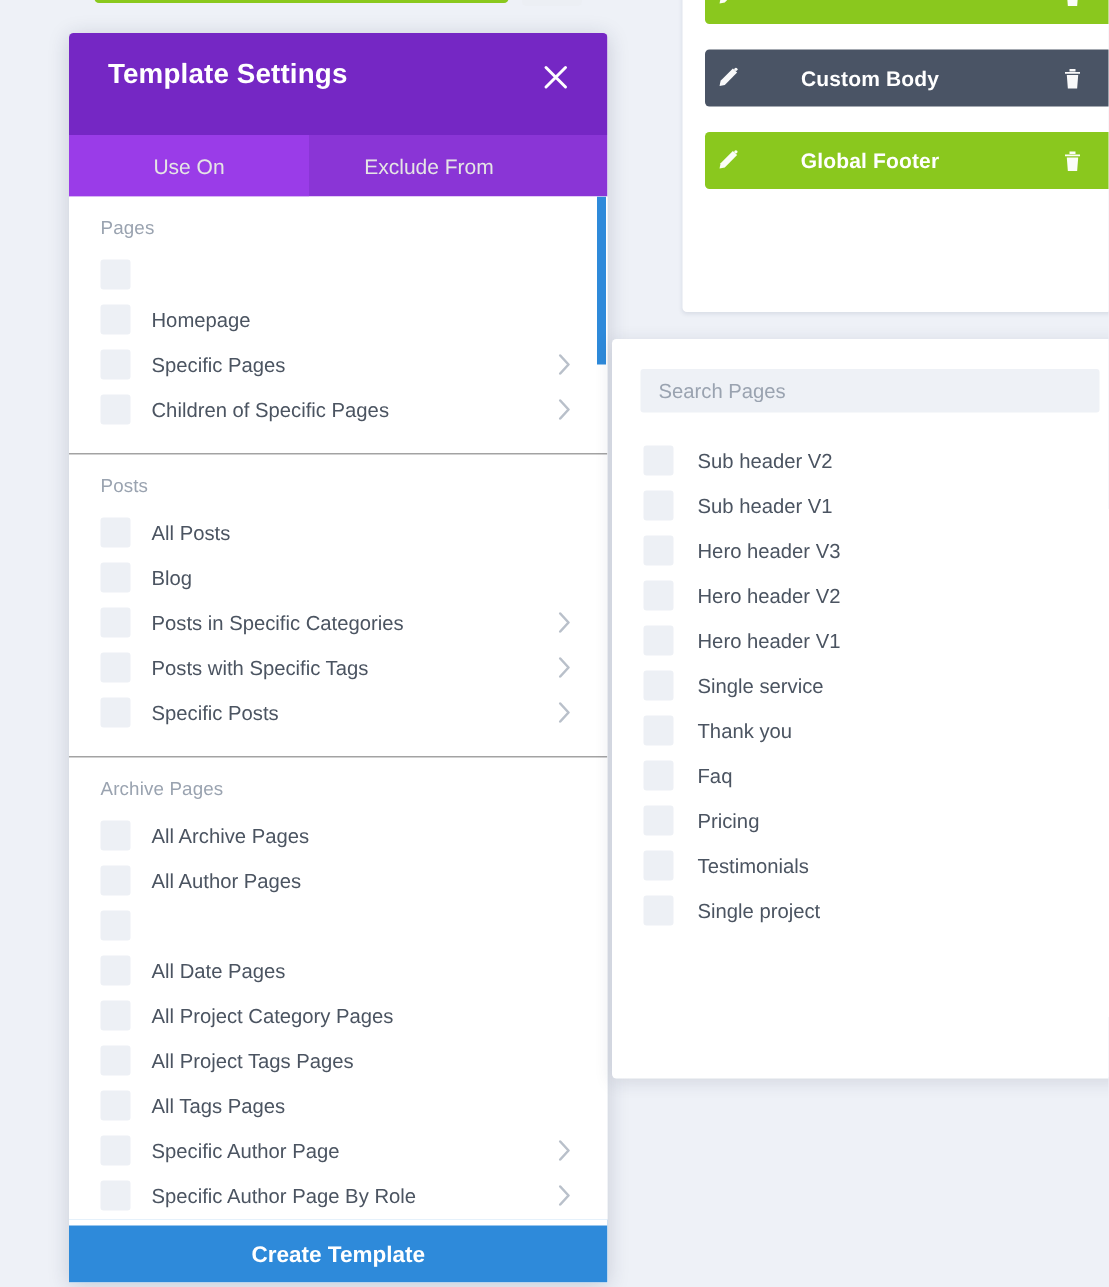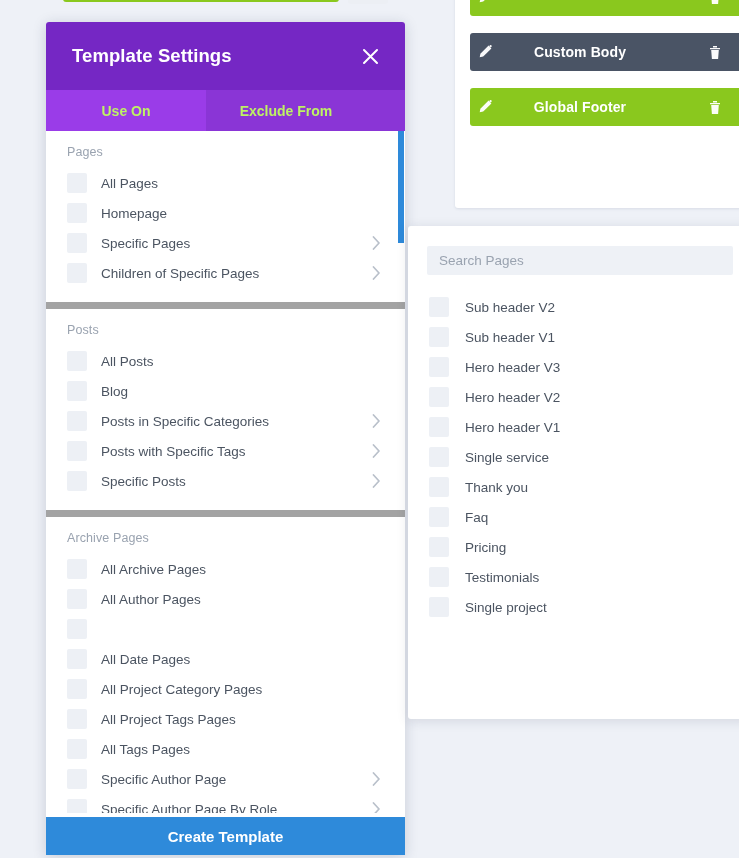--- a/index.html
+++ b/index.html
@@ -82,25 +82,25 @@
     width: 359px; height: 833px;
     background: #ffffff;
     border-radius: 3px 3px 0 0;
     box-shadow: 0 2px 14px rgba(30,40,70,.18);
     display: flex;
     flex-direction: column;
     overflow: hidden;
   }
 
   .modal-header {
-    height: 68px;
+    height: 52px;
     background: #7527c4;
     display: flex;
-    align-items: center;
-    padding: 0 22px 0 26px;
+    align-items: flex-start;
+    padding: 16px 22px 0 26px;
     flex: 0 0 auto;
   }
   .modal-title {
     flex: 1;
     color: #ffffff;
     font-size: 18.5px;
     font-weight: bold;
     letter-spacing: .1px;
   }
   .close-btn {
@@ -113,38 +113,38 @@
   .tabs {
     height: 41px;
     background: #8a35d6;
     display: flex;
     flex: 0 0 auto;
   }
   .tab {
     display: flex;
     align-items: center;
     justify-content: center;
-    color: #bef264;
+    color: #e5e5e5;
     font-size: 14px;
-    font-weight: bold;
+    font-weight: normal;
     padding: 0 28px;
     cursor: pointer;
     min-width: 104px;
   }
   .tab.active { background: #9a3ce8; }
 
   .modal-body {
     flex: 1 1 auto;
     overflow: hidden;
     position: relative;
     background: #fff;
   }
 
   .section { padding: 14px 0 14px 0; }
-  .section + .section { border-top: 7px solid #a3a3a3; }
+  .section + .section { border-top: 1px solid #a3a3a3; }
 
   .section-label {
     color: #9aa3b0;
     font-size: 12.5px;
     padding: 0 0 9px 21px;
     letter-spacing: .1px;
   }
 
   .opt-row {
     display: flex;
@@ -322,21 +322,20 @@
     <div class="tab active">Use On</div>
     <div class="tab">Exclude From</div>
   </div>
 
   <div class="modal-body">
     <div id="sections-host">
         <div class="section">
           <div class="section-label">Pages</div>
           <div class="opt-row">
             <span class="cbox"></span>
-            <span class="opt-label">All Pages</span>
           </div>
           <div class="opt-row">
             <span class="cbox"></span>
             <span class="opt-label">Homepage</span>
           </div>
           <div class="opt-row">
             <span class="cbox"></span>
             <span class="opt-label">Specific Pages</span>
             <span class="chev">
               <svg width="9" height="14" viewBox="0 0 9 14">

